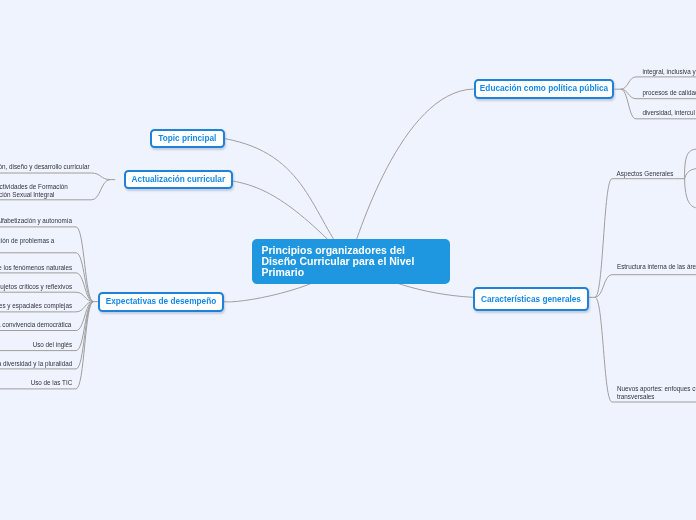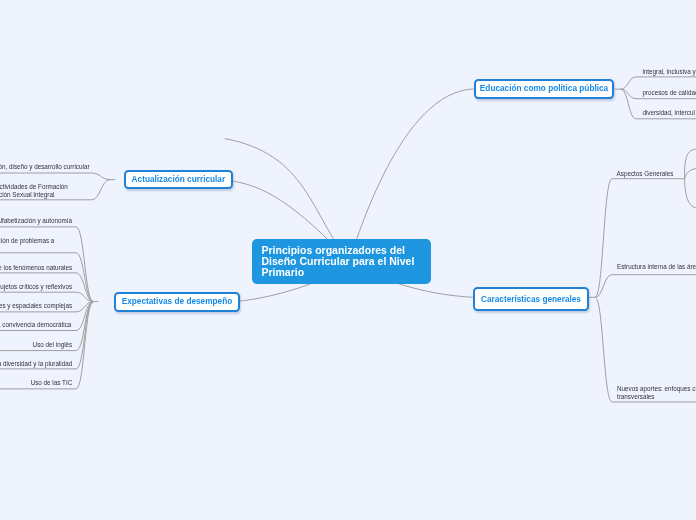--- a/index.html
+++ b/index.html
@@ -54,26 +54,27 @@
       <path d="M674.60,178.70 L612.00,178.70 C603.50,178.70 603.50,297.30 595.00,297.30"></path>
       <path d="M760.00,274.70 L612.00,274.70 C603.50,274.70 603.50,297.30 595.00,297.30"></path>
       <path d="M760.00,402.00 L612.00,402.00 C603.50,402.00 603.50,297.30 595.00,297.30"></path>
       <path d="M684.6,178.7 L674.6,178.7"></path>
       <path d="M760,149.0 L700,149.0 C690,149.0 684.0,150.0 684.6,178.7"></path>
       <path d="M760,168.5 L700,168.5 C697,168.5 687.0,168.0 684.6,178.7"></path>
       <path d="M760,208.0 L700,208.0 C695,208.0 685.0,209.0 684.6,178.7"></path>
     </g>
   </svg>
 
-  <div class="node root" style="left:251.6px;top:238.6px;width:179px;height:45.6px;">Principios organizadores del Diseño Curricular para el Nivel Primario</div>
+  <div class="node root" style="left:251.6px;top:238.6px;width:198px;height:45.6px;">Principios organizadores del Diseño Curricular para el Nivel Primario</div>
 
+  <div class="node topic" style="left:150px;top:128.8px;width:74.6px;height:19.6px;">Topic principal</div>
 
   <div class="node topic" style="left:115.2px;top:169.7px;width:108.4px;height:19.8px;margin-left:9px;">Actualización curricular</div>
 
-  <div class="node topic" style="left:98.4px;top:291.5px;width:125.2px;height:20.2px;margin-left:16px;">Expectativas de desempeño</div>
+  <div class="node topic" style="left:98.4px;top:291.5px;width:125.2px;height:20.2px;">Expectativas de desempeño</div>
 
   <div class="node topic" style="left:473.7px;top:78.9px;width:140.7px;height:20.2px;">Educación como política pública</div>
 
   <div class="node topic" style="left:472.8px;top:287.2px;width:116.3px;height:24px;">Características generales</div>
 
   <div class="leaf r" style="right:606.5px;top:162.90px;">Actualización, diseño y desarrollo curricular</div>
 
   <div class="leaf r" style="right:628.2px;top:183.30px;">Actividades de Formación</div>
   <div class="leaf r" style="right:641.7px;top:190.80px;">Educación Sexual Integral</div>
 

